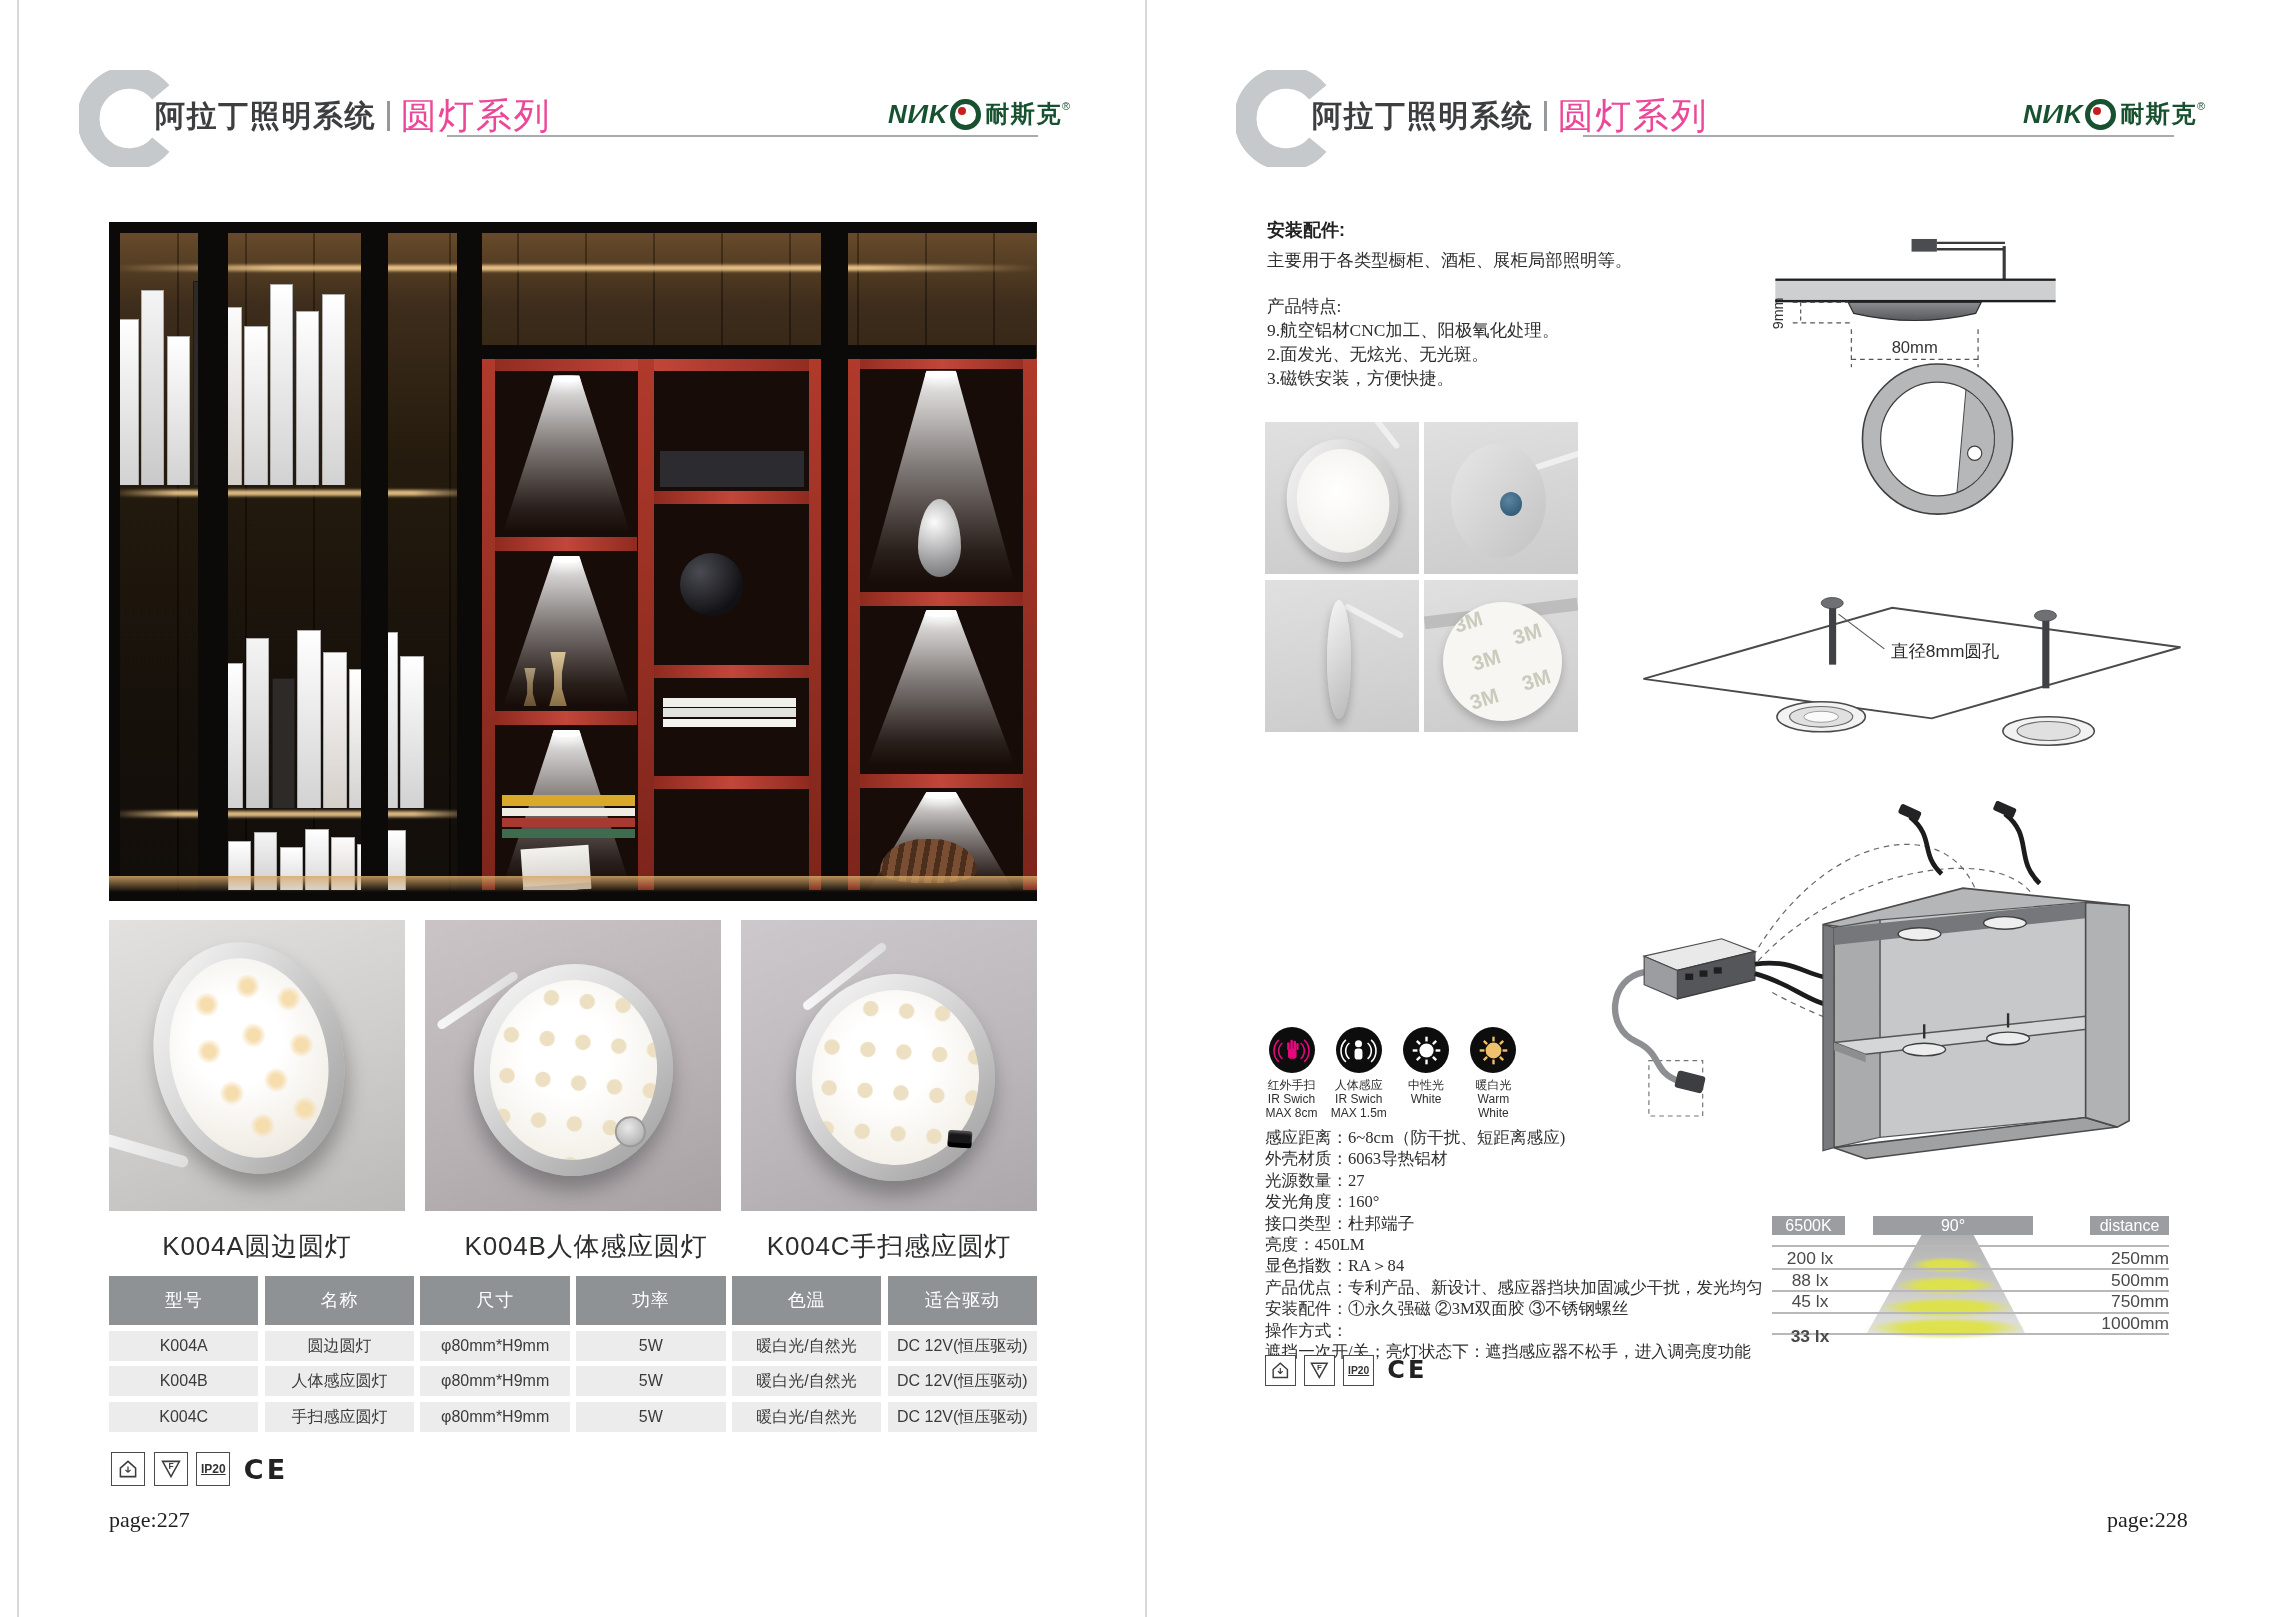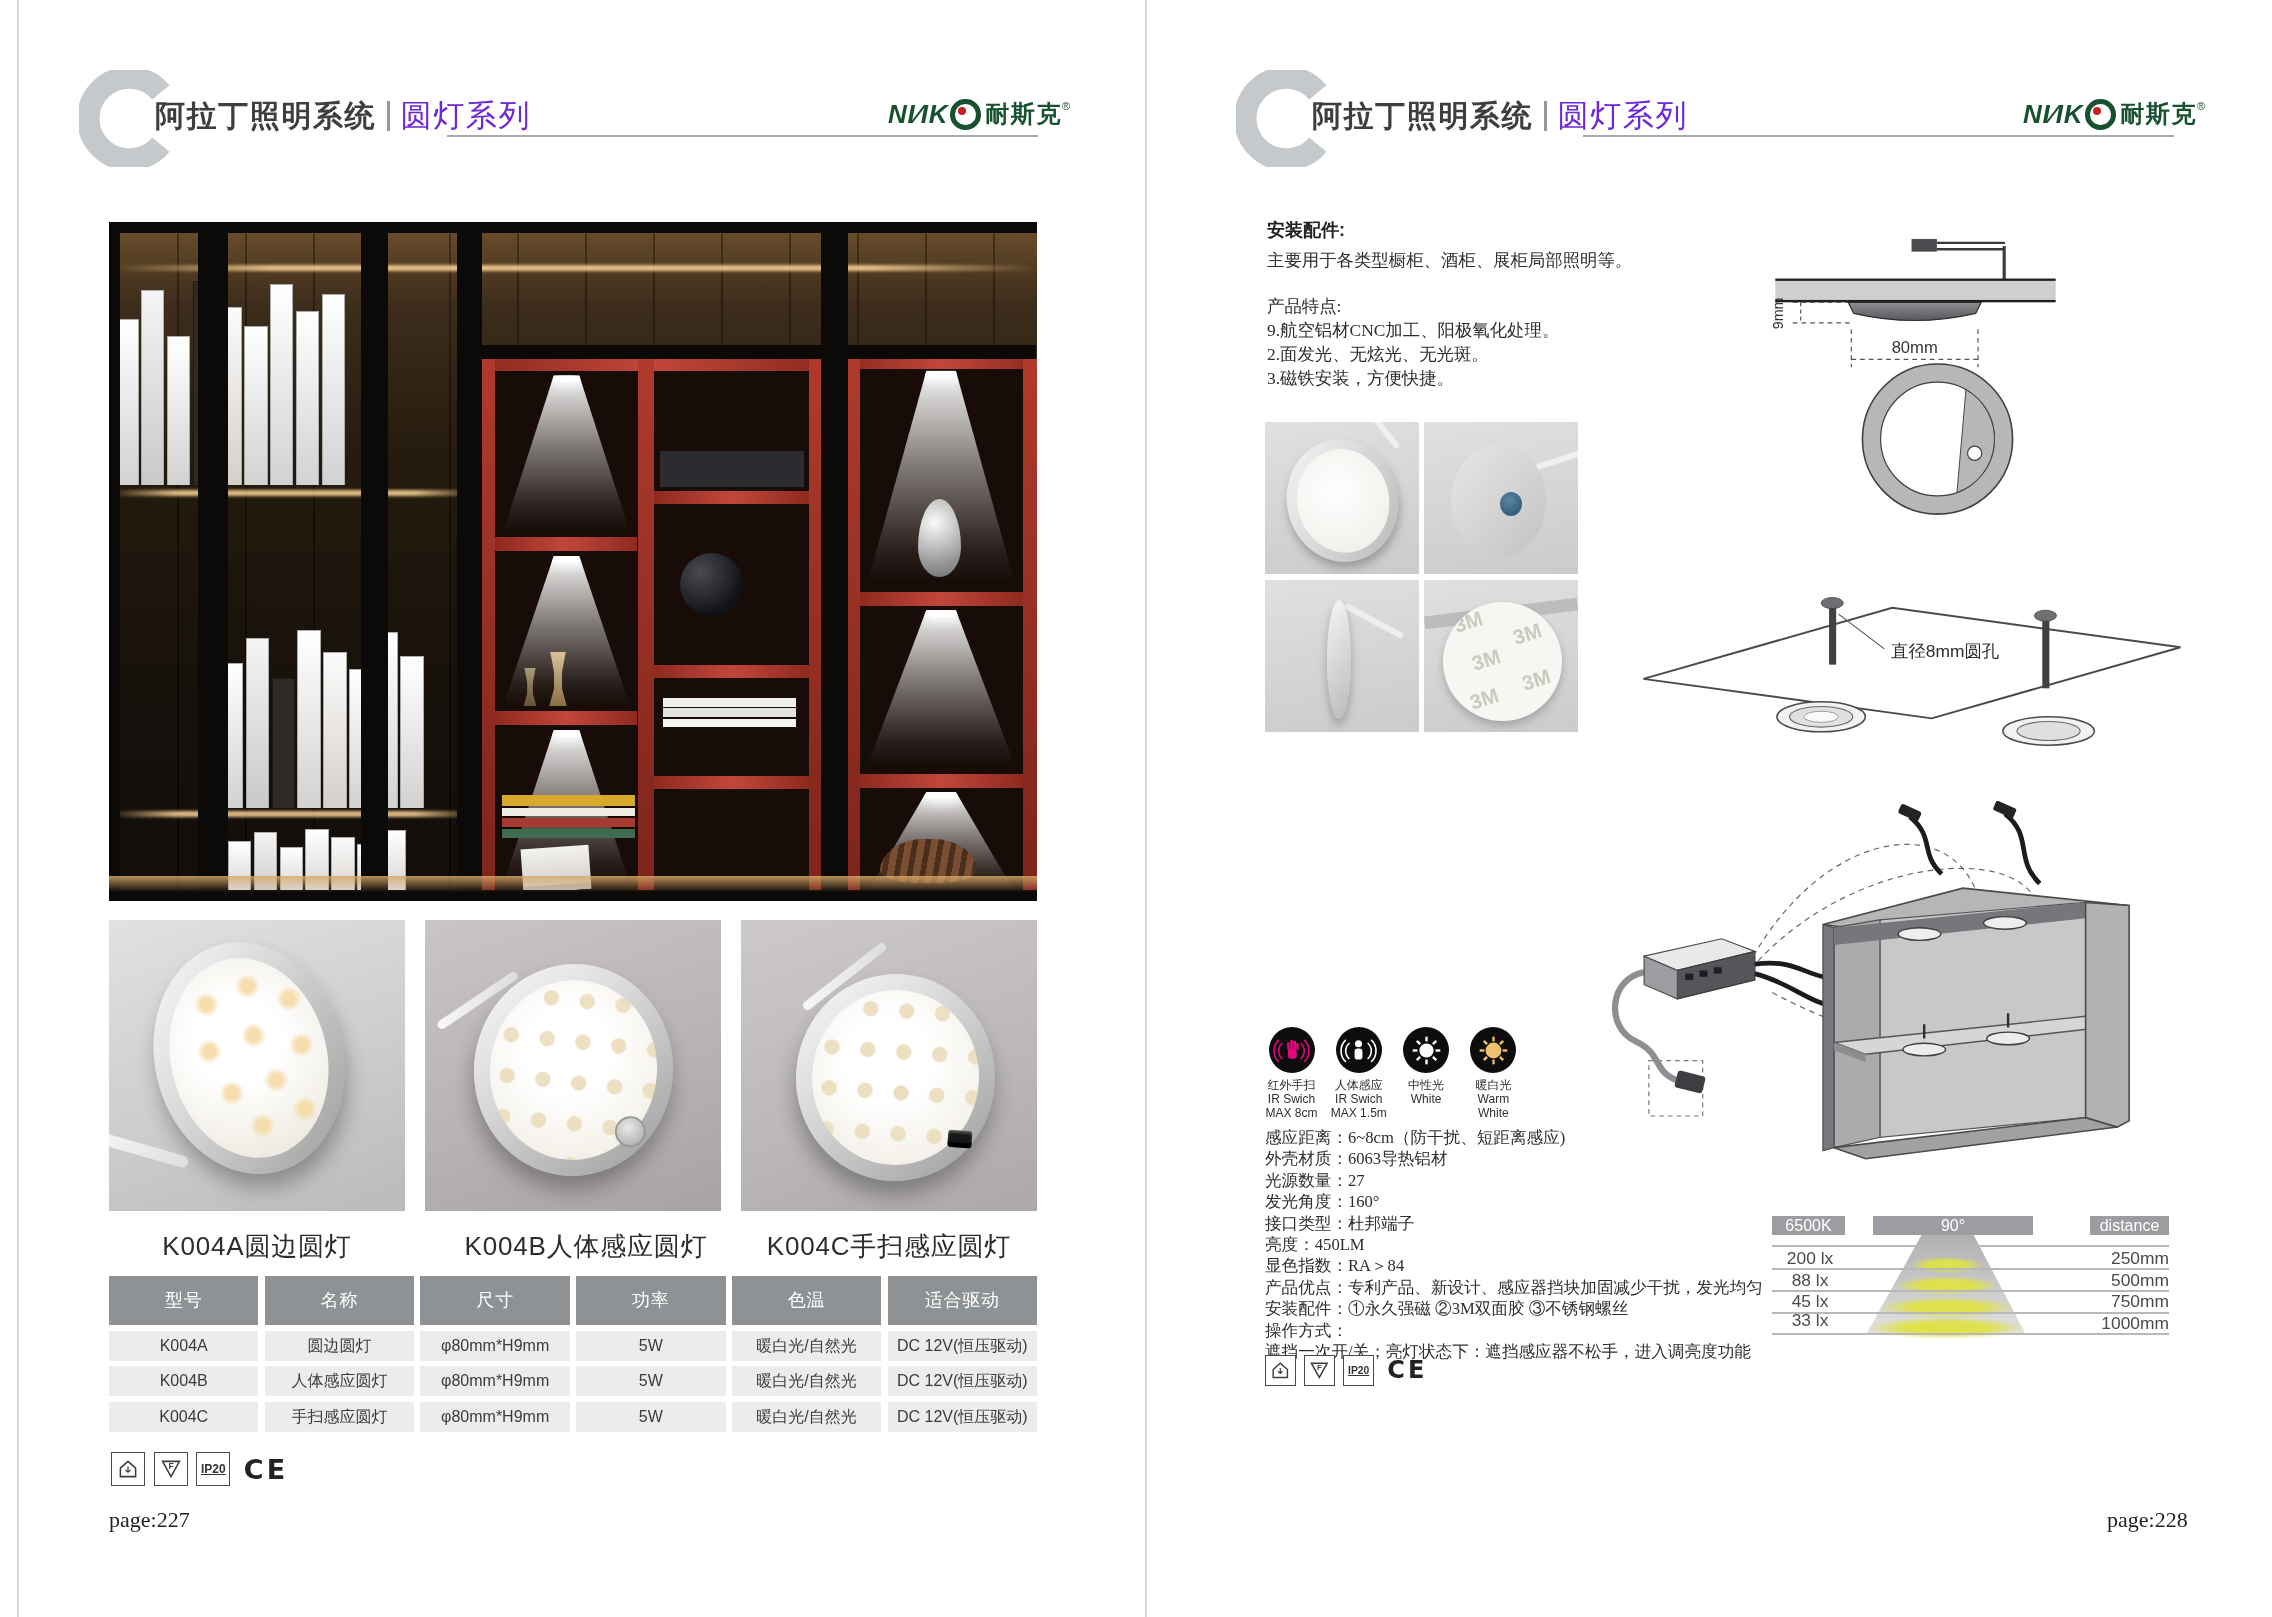--- a/index.html
+++ b/index.html
@@ -5,21 +5,21 @@
   html,body{margin:0;padding:0;background:#fff;}
   body{width:2273px;height:1618px;position:relative;font-family:"Liberation Sans",sans-serif;color:#333;overflow:hidden;}
   .abs{position:absolute;}
   .page-edge{position:absolute;top:0;width:1.6px;height:1618px;background:#d9d9d9;}
 
   
   .c-glyph{position:absolute;width:93px;height:97px;}
   .hdr-title{position:absolute;display:flex;align-items:center;height:38px;}
   .hdr-title .cn{font-size:30px;font-weight:bold;color:#3d3e40;letter-spacing:1.6px;}
   .hdr-title .sep{width:2.4px;height:30px;background:#96989a;margin:0 11px;}
-  .hdr-title .series{font-size:31px;color:#6d28d9;letter-spacing:1.6px;}
+  .hdr-title .series{font-size:36px;color:#ec4899;letter-spacing:1.6px;}
   .logo{position:absolute;display:flex;align-items:center;height:28.5px;}
   .logo .latin{font-size:26px;font-weight:bold;color:#18512f;letter-spacing:0.8px;font-style:italic;}
   .logo .o{width:20.6px;height:20.6px;border:5.5px solid #18512f;border-radius:50%;position:relative;margin:0 4.7px 0 1.6px;}
   .logo .o::after{content:"";position:absolute;left:3.2px;top:3.2px;width:8px;height:8px;background:#c5201f;border-radius:50%;}
   .logo .cn{font-size:24px;font-weight:bold;color:#18512f;letter-spacing:1.6px;}
   .logo .reg{font-size:11px;color:#18512f;align-self:flex-start;}
   .hdr-rule{position:absolute;height:2.4px;background:#a7abad;}
 
   
   .hero{position:absolute;left:109px;top:222px;width:928px;height:679px;background:#17110b;overflow:hidden;}
@@ -590,21 +590,21 @@
 
   <div class="cl" style="top:29px;"></div>
   <div class="cl" style="top:52px;"></div>
   <div class="cl" style="top:74px;"></div>
   <div class="cl" style="top:96px;"></div>
   <div class="cl" style="top:117px;"></div>
 
   <div class="lux" style="top:32px;">200 lx</div>
   <div class="lux" style="top:54px;">88 lx</div>
   <div class="lux" style="top:75px;">45 lx</div>
-  <div class="lux" style="top:94px;">33 lx</div>
+  <div class="lux" style="top:110px;font-weight:bold;">33 lx</div>
 
   <div class="dist" style="top:32px;">250mm</div>
   <div class="dist" style="top:54px;">500mm</div>
   <div class="dist" style="top:75px;">750mm</div>
   <div class="dist" style="top:97px;">1000mm</div>
 </div>
 
 <div class="pagelabel" style="left:2107px;top:1507px;">page:228</div>
 
 

